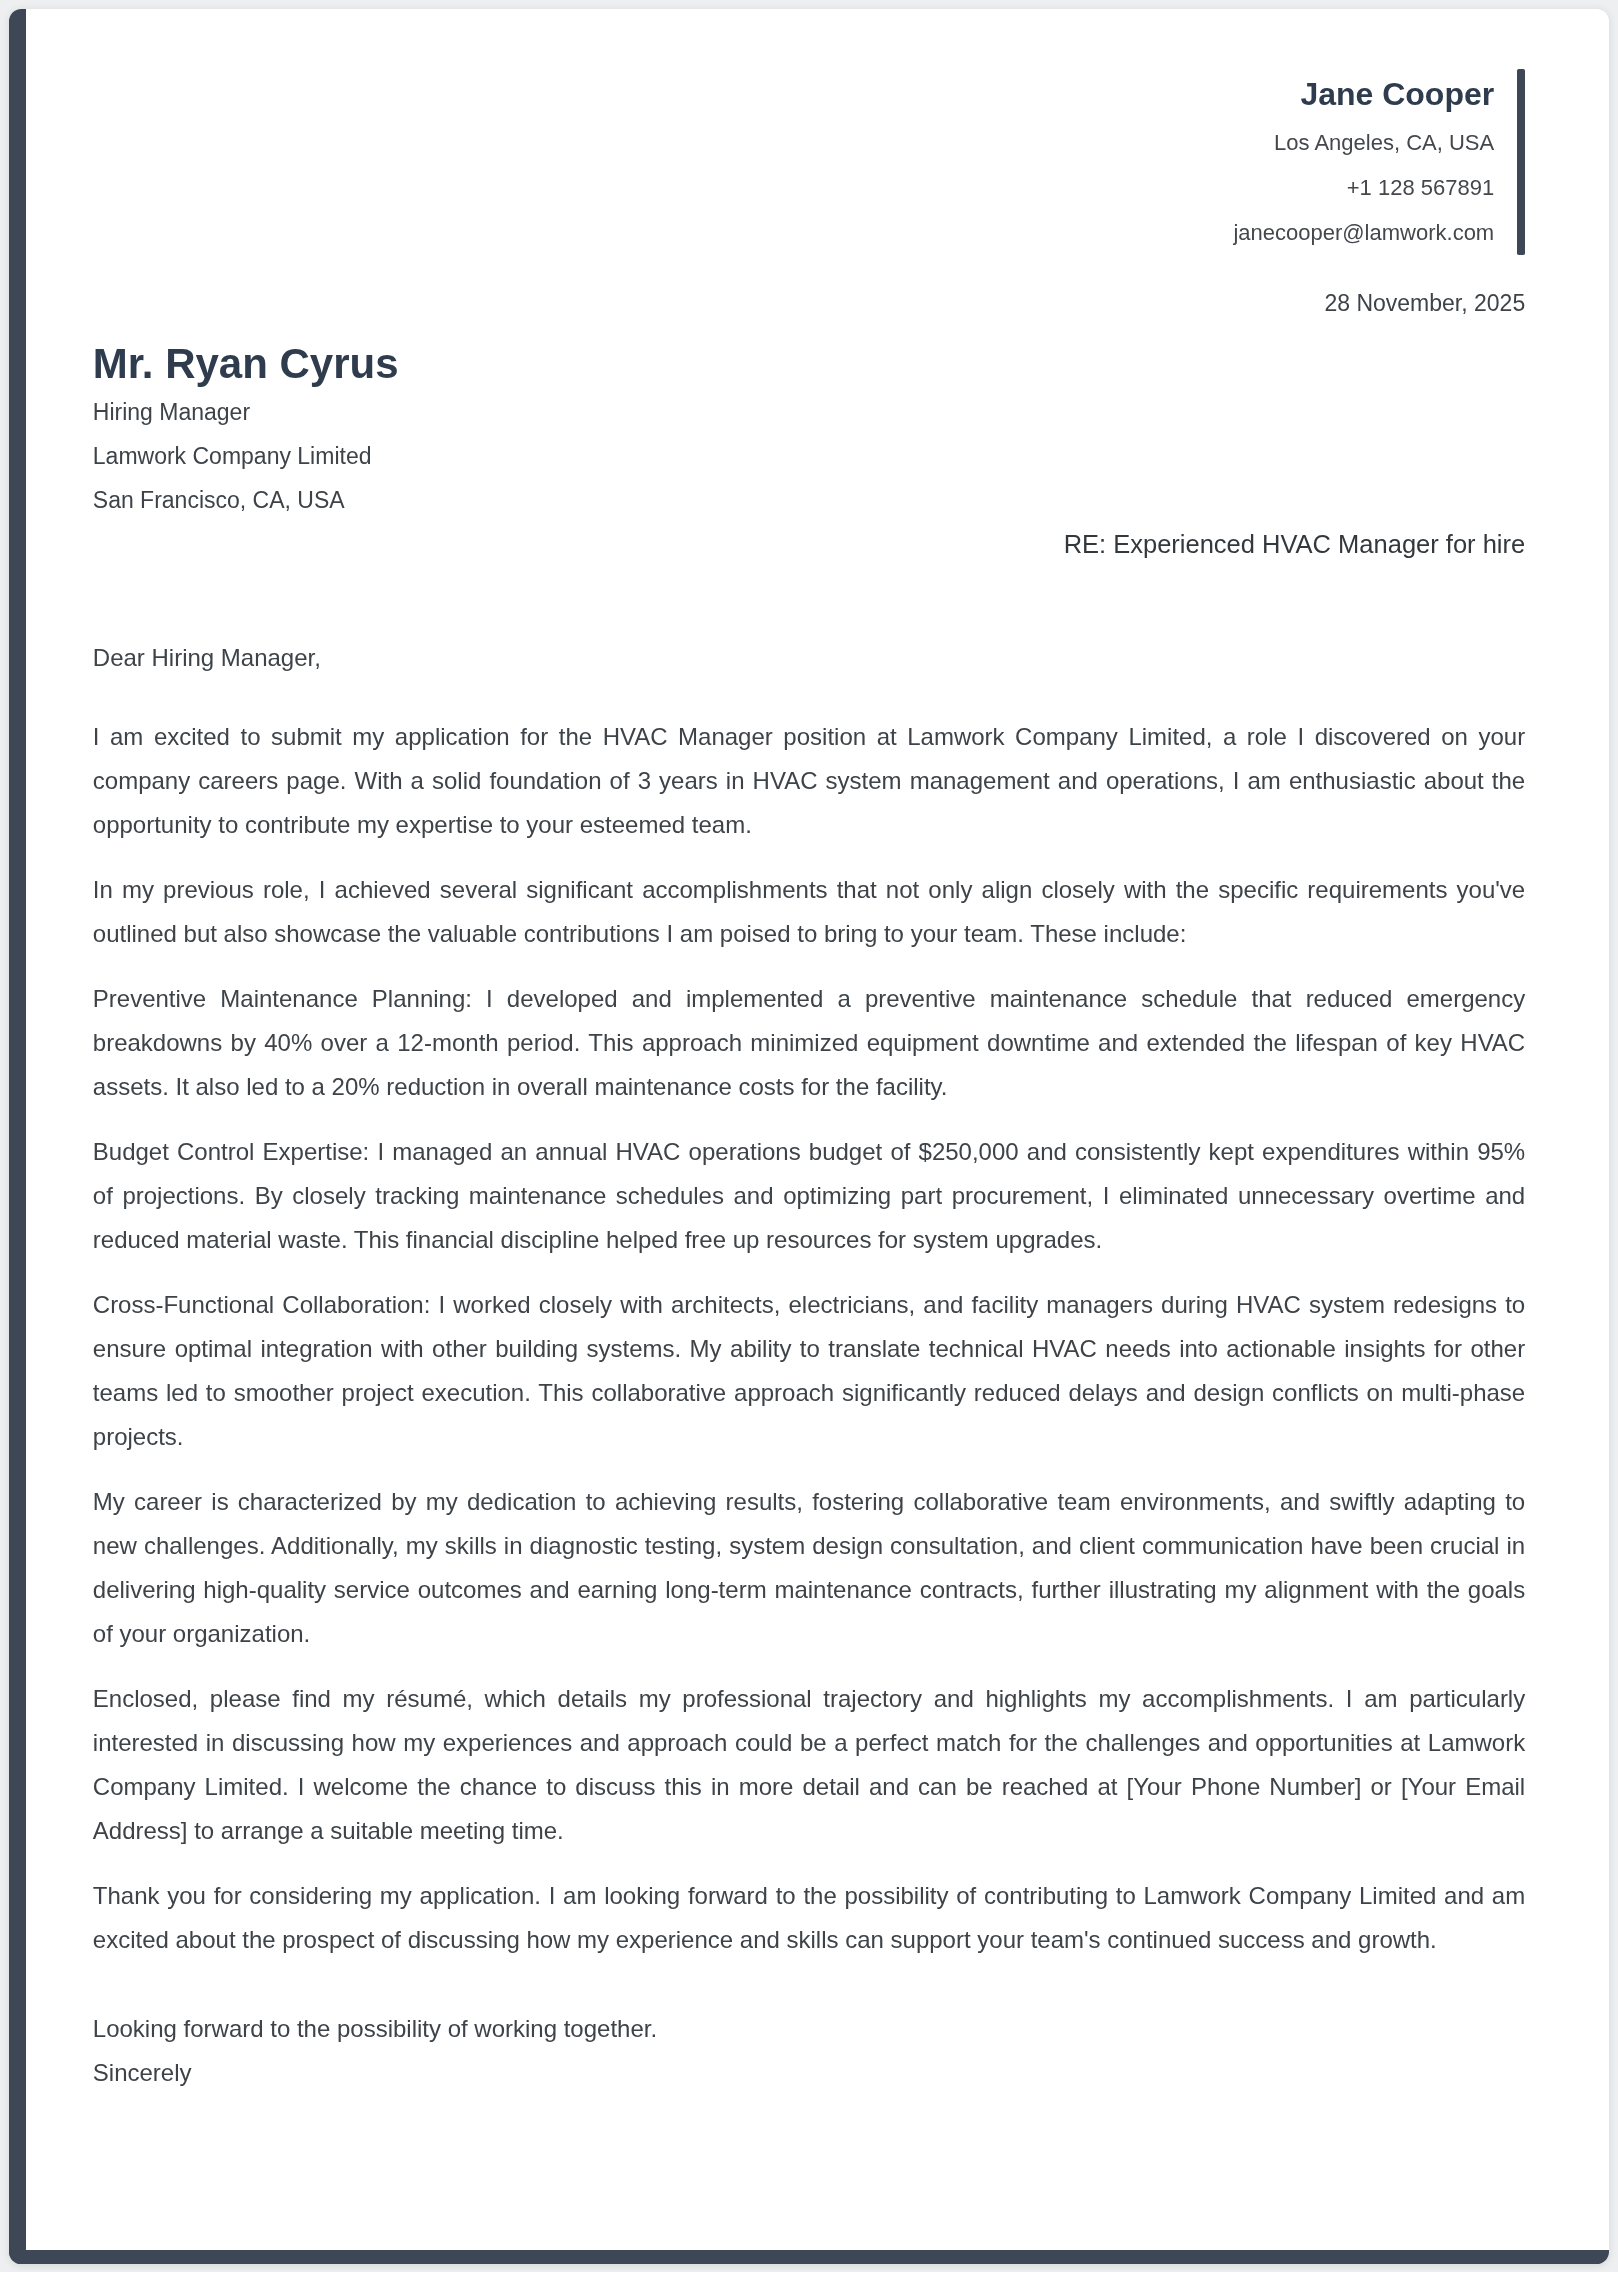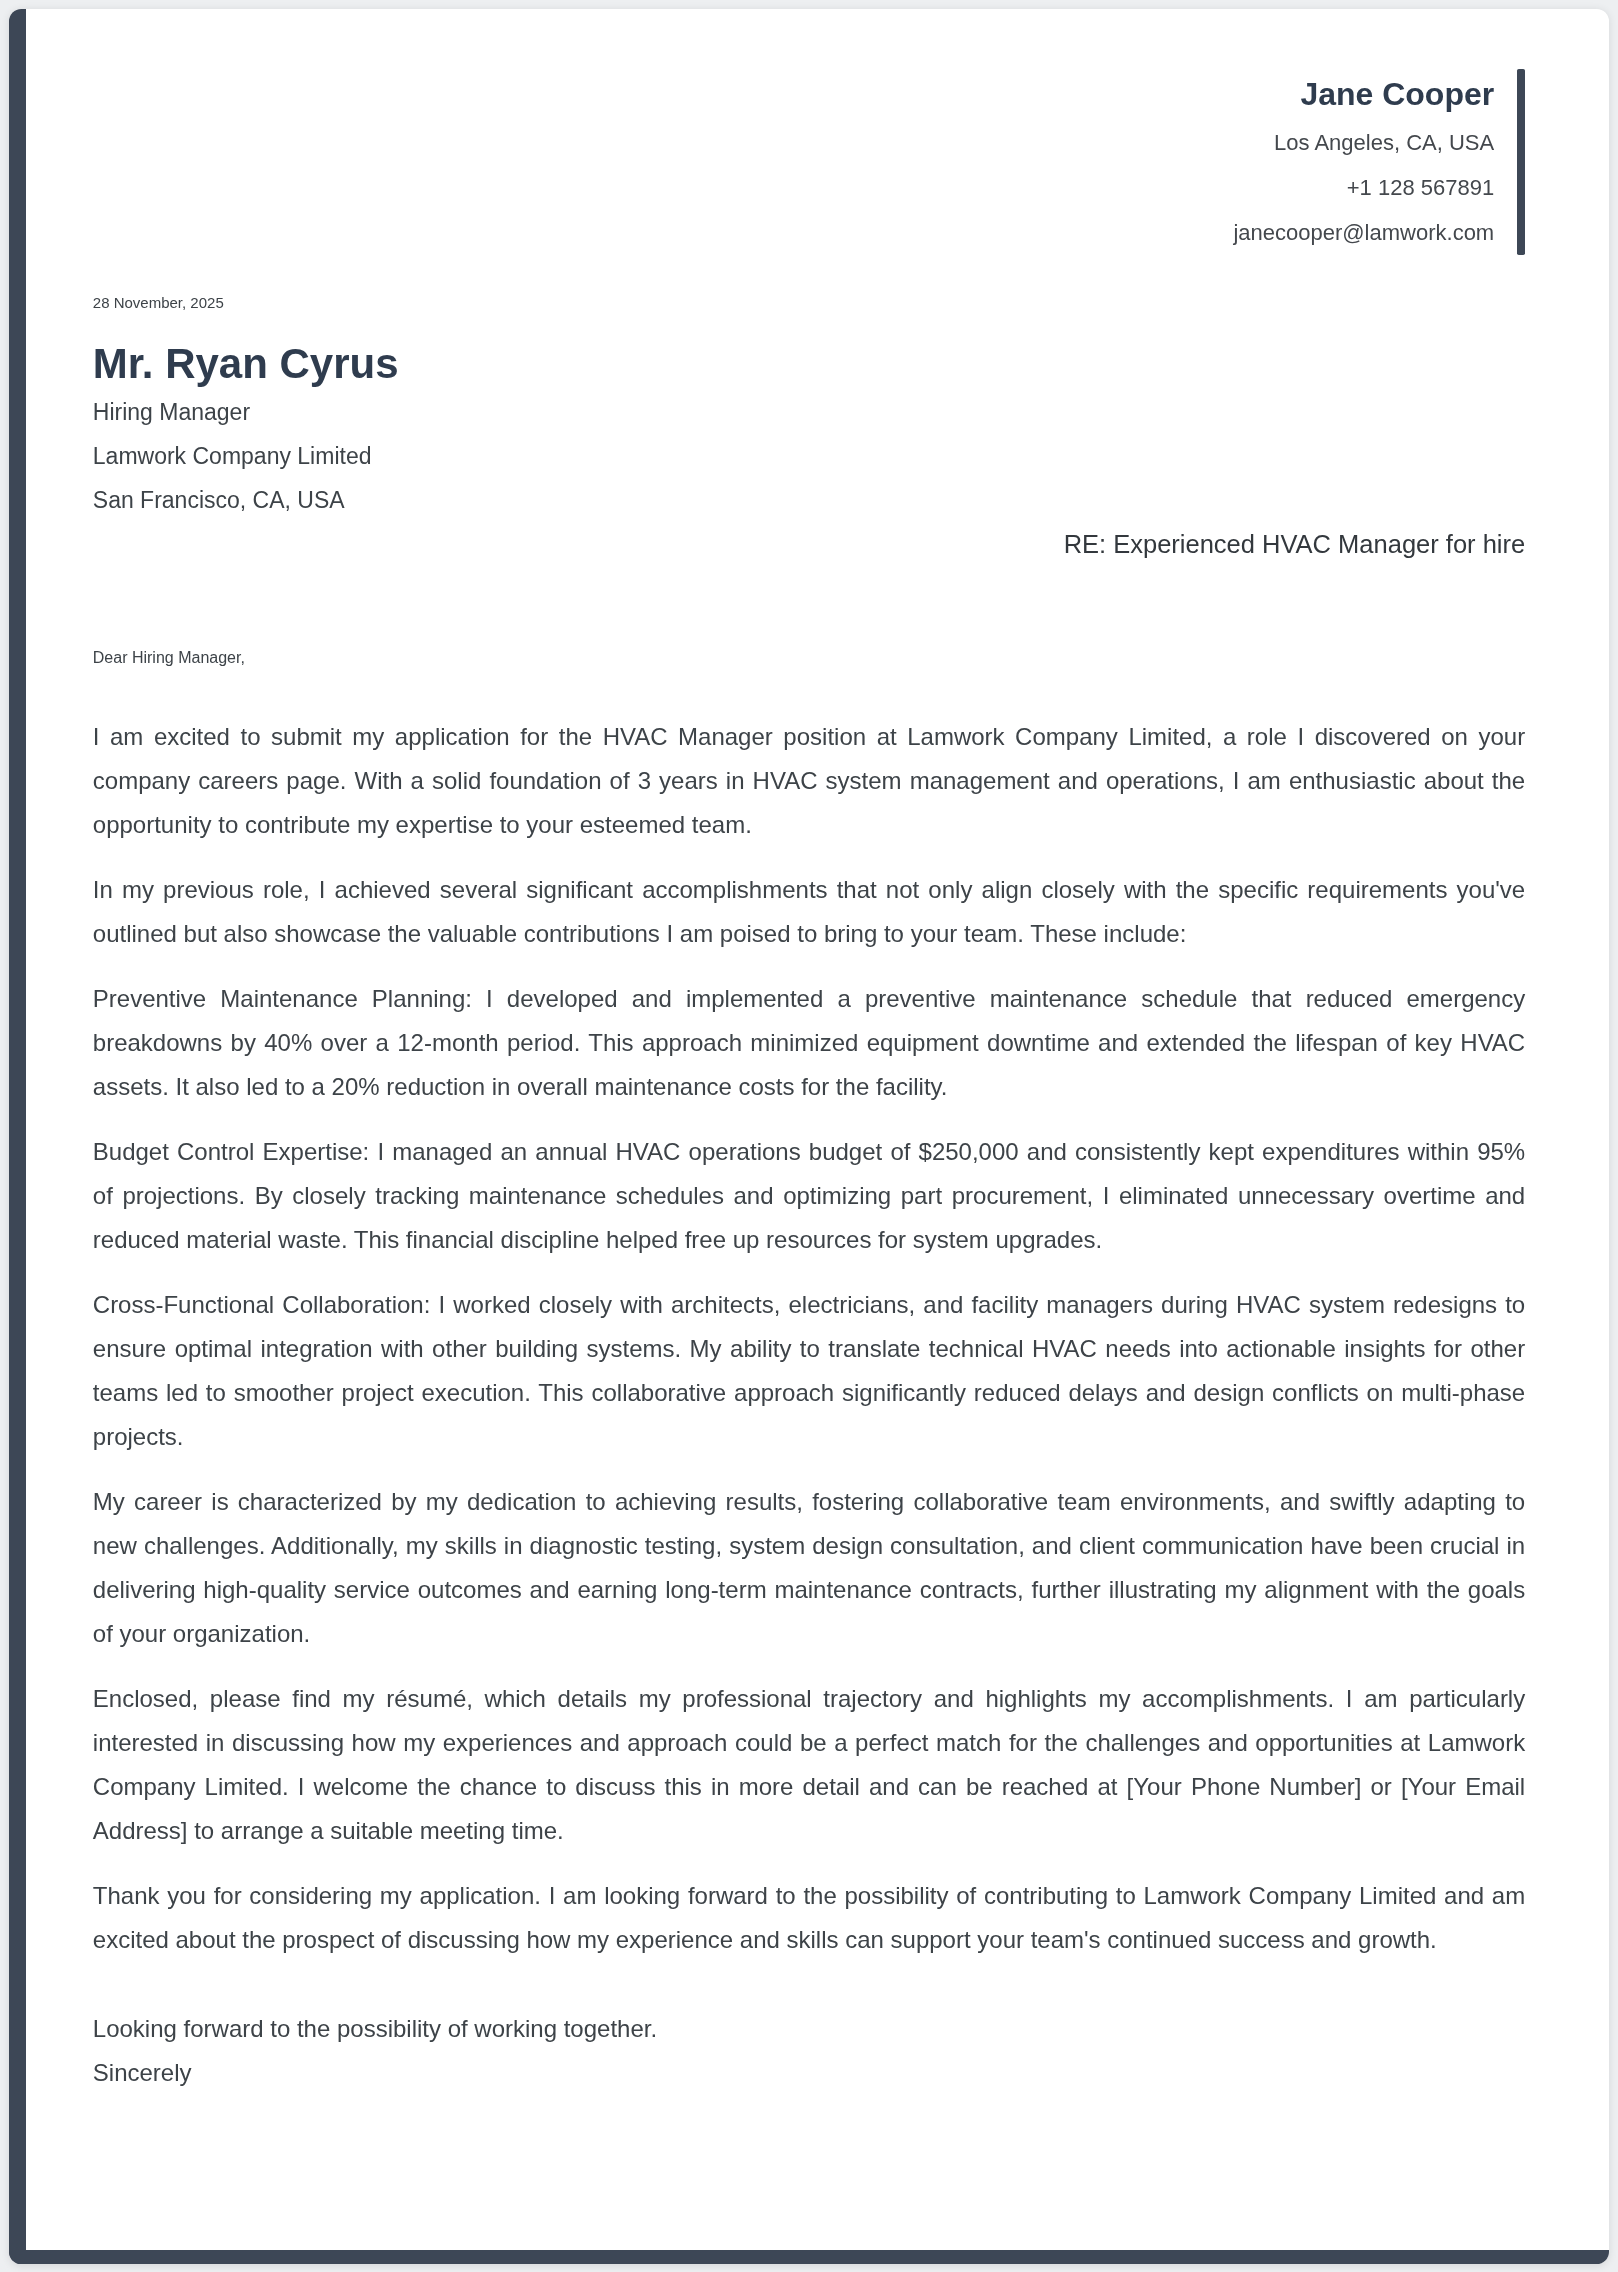--- a/index.html
+++ b/index.html
@@ -61,23 +61,24 @@
     line-height:45px;
   }
   .header-bar{
     width:8px;
     background:var(--accent);
     border-radius:1.8px;
   }
   
   .date{
     margin-top:26px;
-    font-size:15px;
+    font-size:23px;
     color:var(--body-text);
     line-height:44px;
+    text-align:right;
   }
   .recipient-name{
     margin-top:12.3px;
     font-size:42px;
     font-weight:700;
     color:var(--heading);
     line-height:53px;
   }
   .recipient-line{
     font-size:23px;
@@ -88,21 +89,21 @@
   .subject{
     font-size:25.5px;
     font-weight:400;
     color:#33383d;
     line-height:44px;
     text-align:right;
   }
   .salutation{
     margin-top:70px;
     margin-bottom:35px;
-    font-size:16px;
+    font-size:24px;
     color:var(--body-text);
     line-height:44px;
   }
   .paragraph{
     font-size:24px;
     color:var(--body-text);
     line-height:44px;
     text-align:justify;
     margin-bottom:21px;
   }

